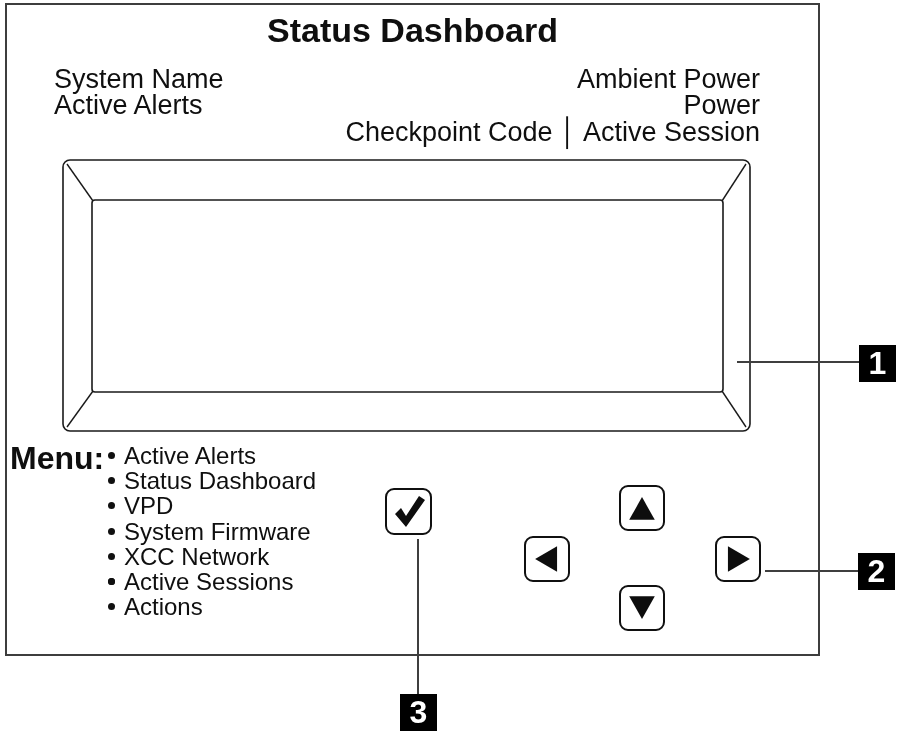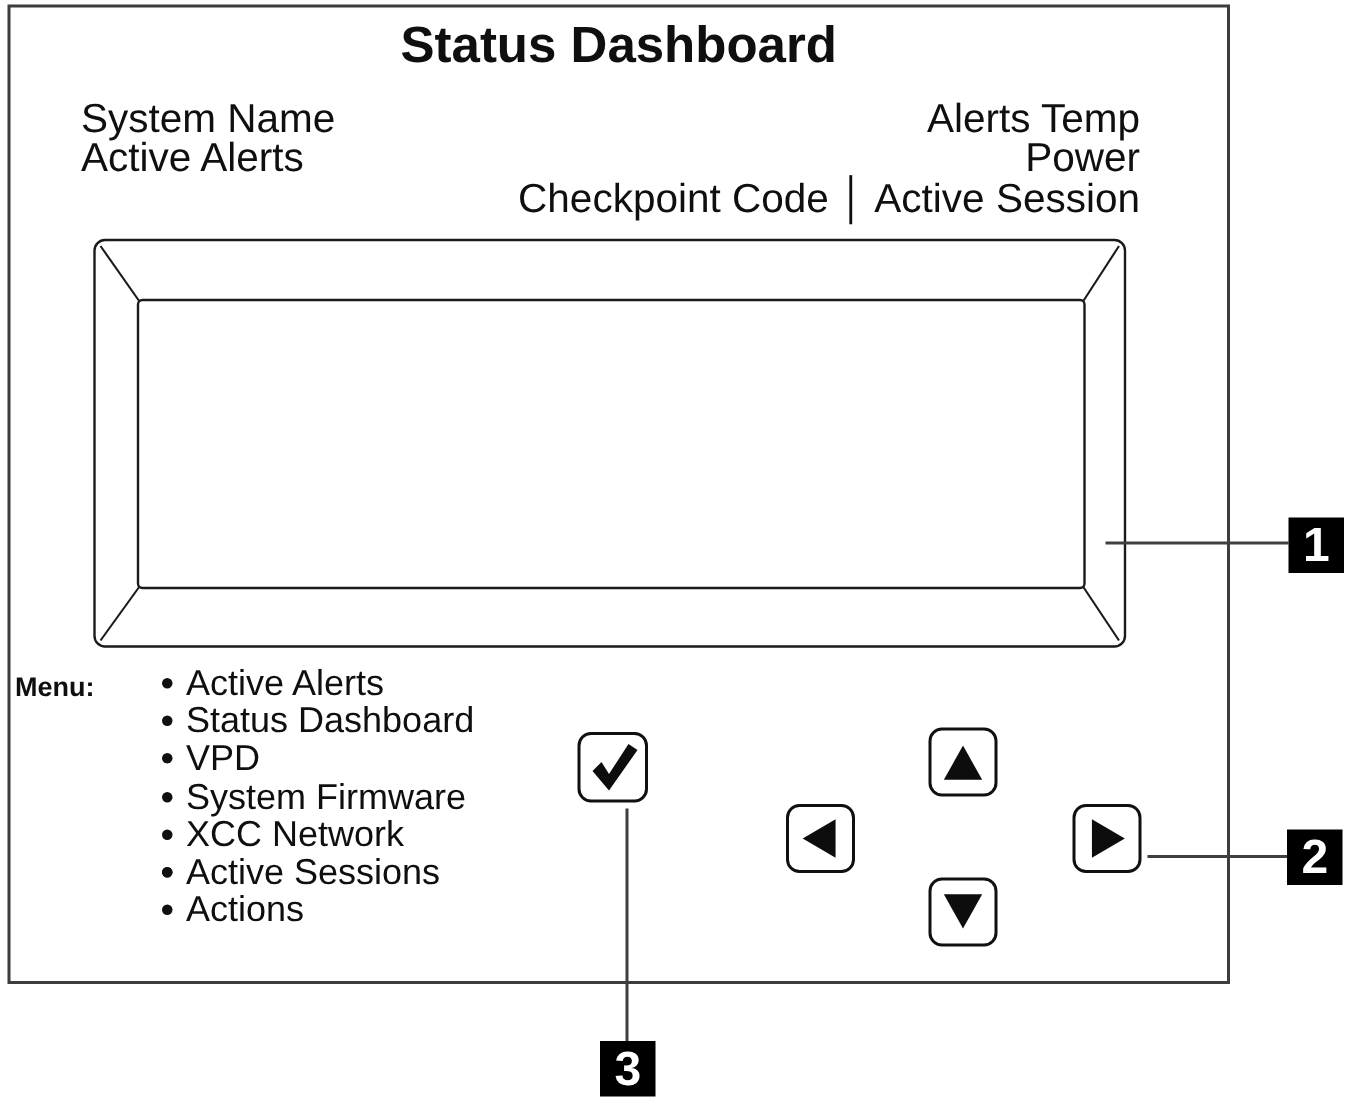--- a/index.html
+++ b/index.html
@@ -21,21 +21,21 @@
   .lcd-labels-left{left:54px;top:66px;text-align:left;}
   .lcd-labels-right{left:260px;top:66px;width:500px;text-align:right;}
 
   .leader{background:#3f3f3f;}
   .callout{
     width:37px;height:37px;background:#000000;color:#ffffff;
     display:flex;align-items:center;justify-content:center;
     font-size:32px;font-weight:bold;line-height:37px;
   }
 
-  .menu-heading{left:10px;top:445px;font-size:18px;font-weight:bold;line-height:27px;}
+  .menu-heading{left:10px;top:445px;font-size:32px;font-weight:bold;line-height:27px;}
   .menu-list{
     left:108px;top:443px;margin:0;padding:0;list-style:none;
     font-size:24px;line-height:25.2px;
   }
   .menu-list li{position:relative;padding-left:16px;white-space:nowrap;}
   .menu-list li .bullet{
     position:absolute;left:0;top:9px;width:7px;height:7px;
     border-radius:50%;background:#101010;
   }
 
@@ -54,21 +54,21 @@
   <div class="abs panel-outline"></div>
 
   <div class="abs panel-title">Status Dashboard</div>
 
   <div class="abs lcd-labels lcd-labels-left">
     <div>System Name</div>
     <div>Active Alerts</div>
   </div>
 
   <div class="abs lcd-labels lcd-labels-right">
-    <div>Alerts Temp</div>
+    <div>Ambient Power</div>
     <div>Power</div>
     <div>Checkpoint Code │ Active Session</div>
   </div>
 
   <svg class="abs" style="left:55px;top:152px;" width="705" height="288" viewBox="0 0 705 288">
     <rect x="8" y="8" width="687" height="271" rx="7" fill="#ffffff" stroke="#1a1a1a" stroke-width="1.6"></rect>
     <rect x="37" y="48" width="631" height="192" rx="3" fill="#ffffff" stroke="#1a1a1a" stroke-width="1.6"></rect>
     <line x1="12" y1="12" x2="38" y2="49" stroke="#1a1a1a" stroke-width="1.4"></line>
     <line x1="691" y1="12" x2="667" y2="49" stroke="#1a1a1a" stroke-width="1.4"></line>
     <line x1="12" y1="275" x2="38" y2="239" stroke="#1a1a1a" stroke-width="1.4"></line>

